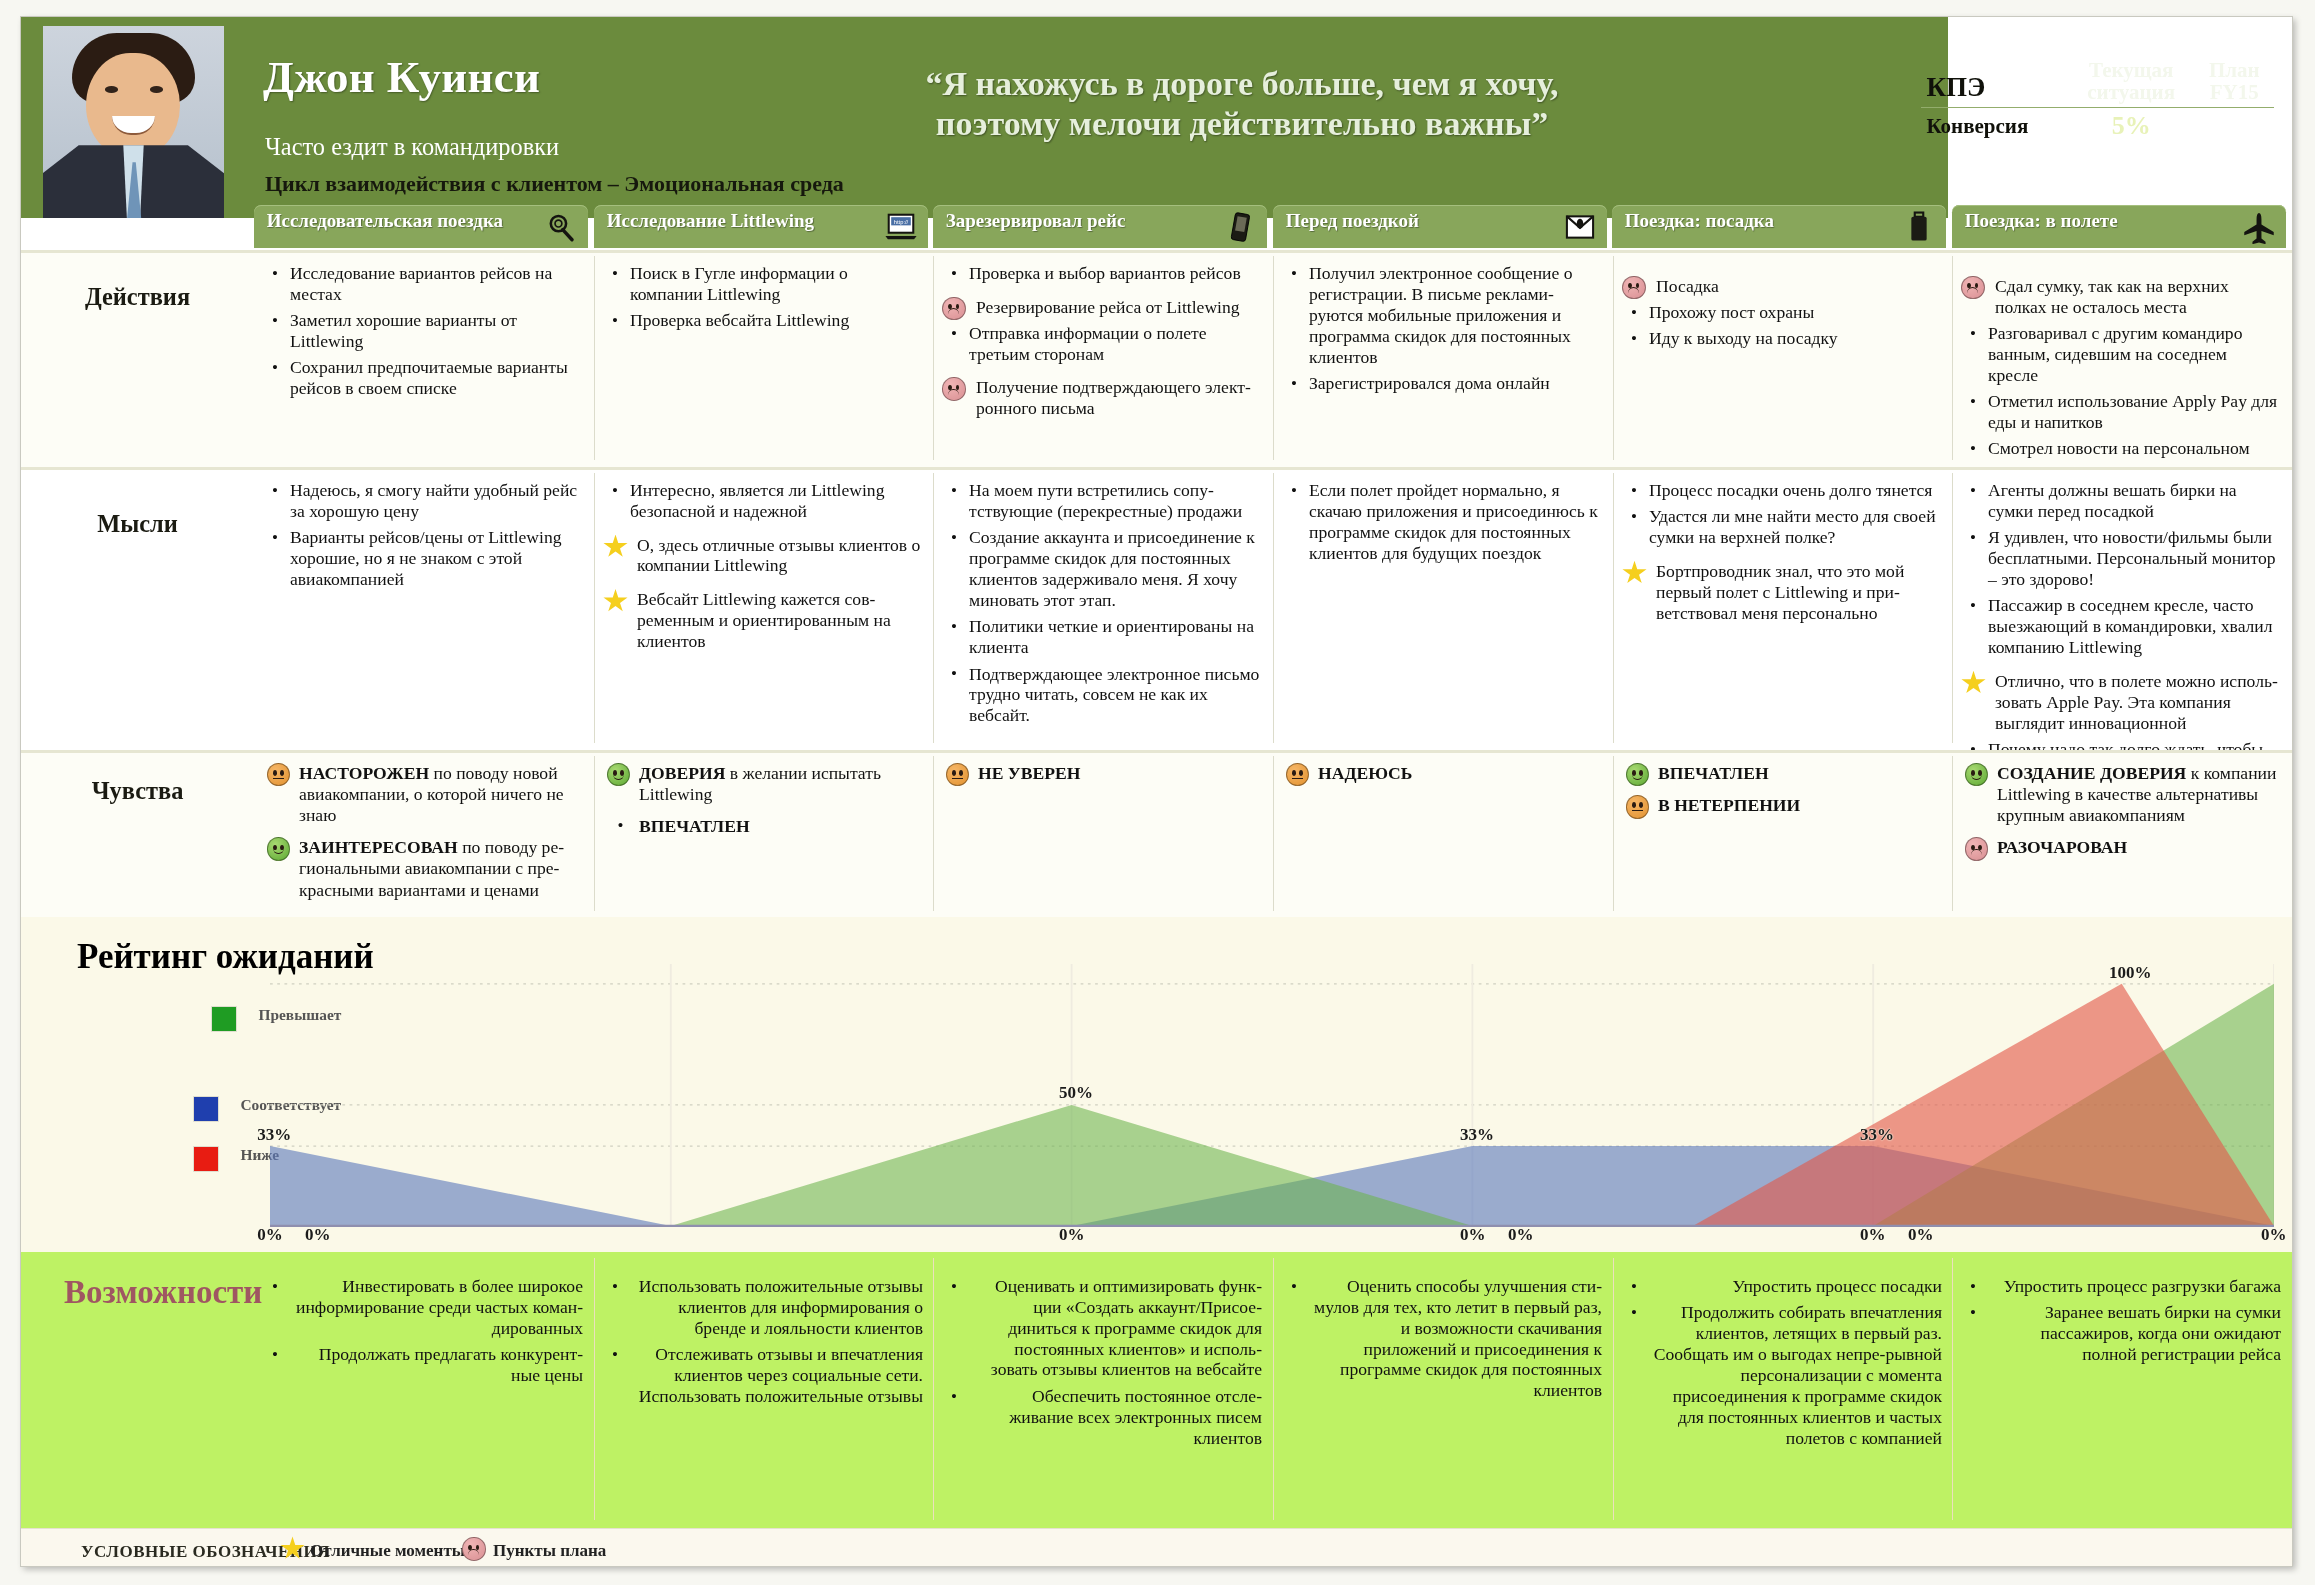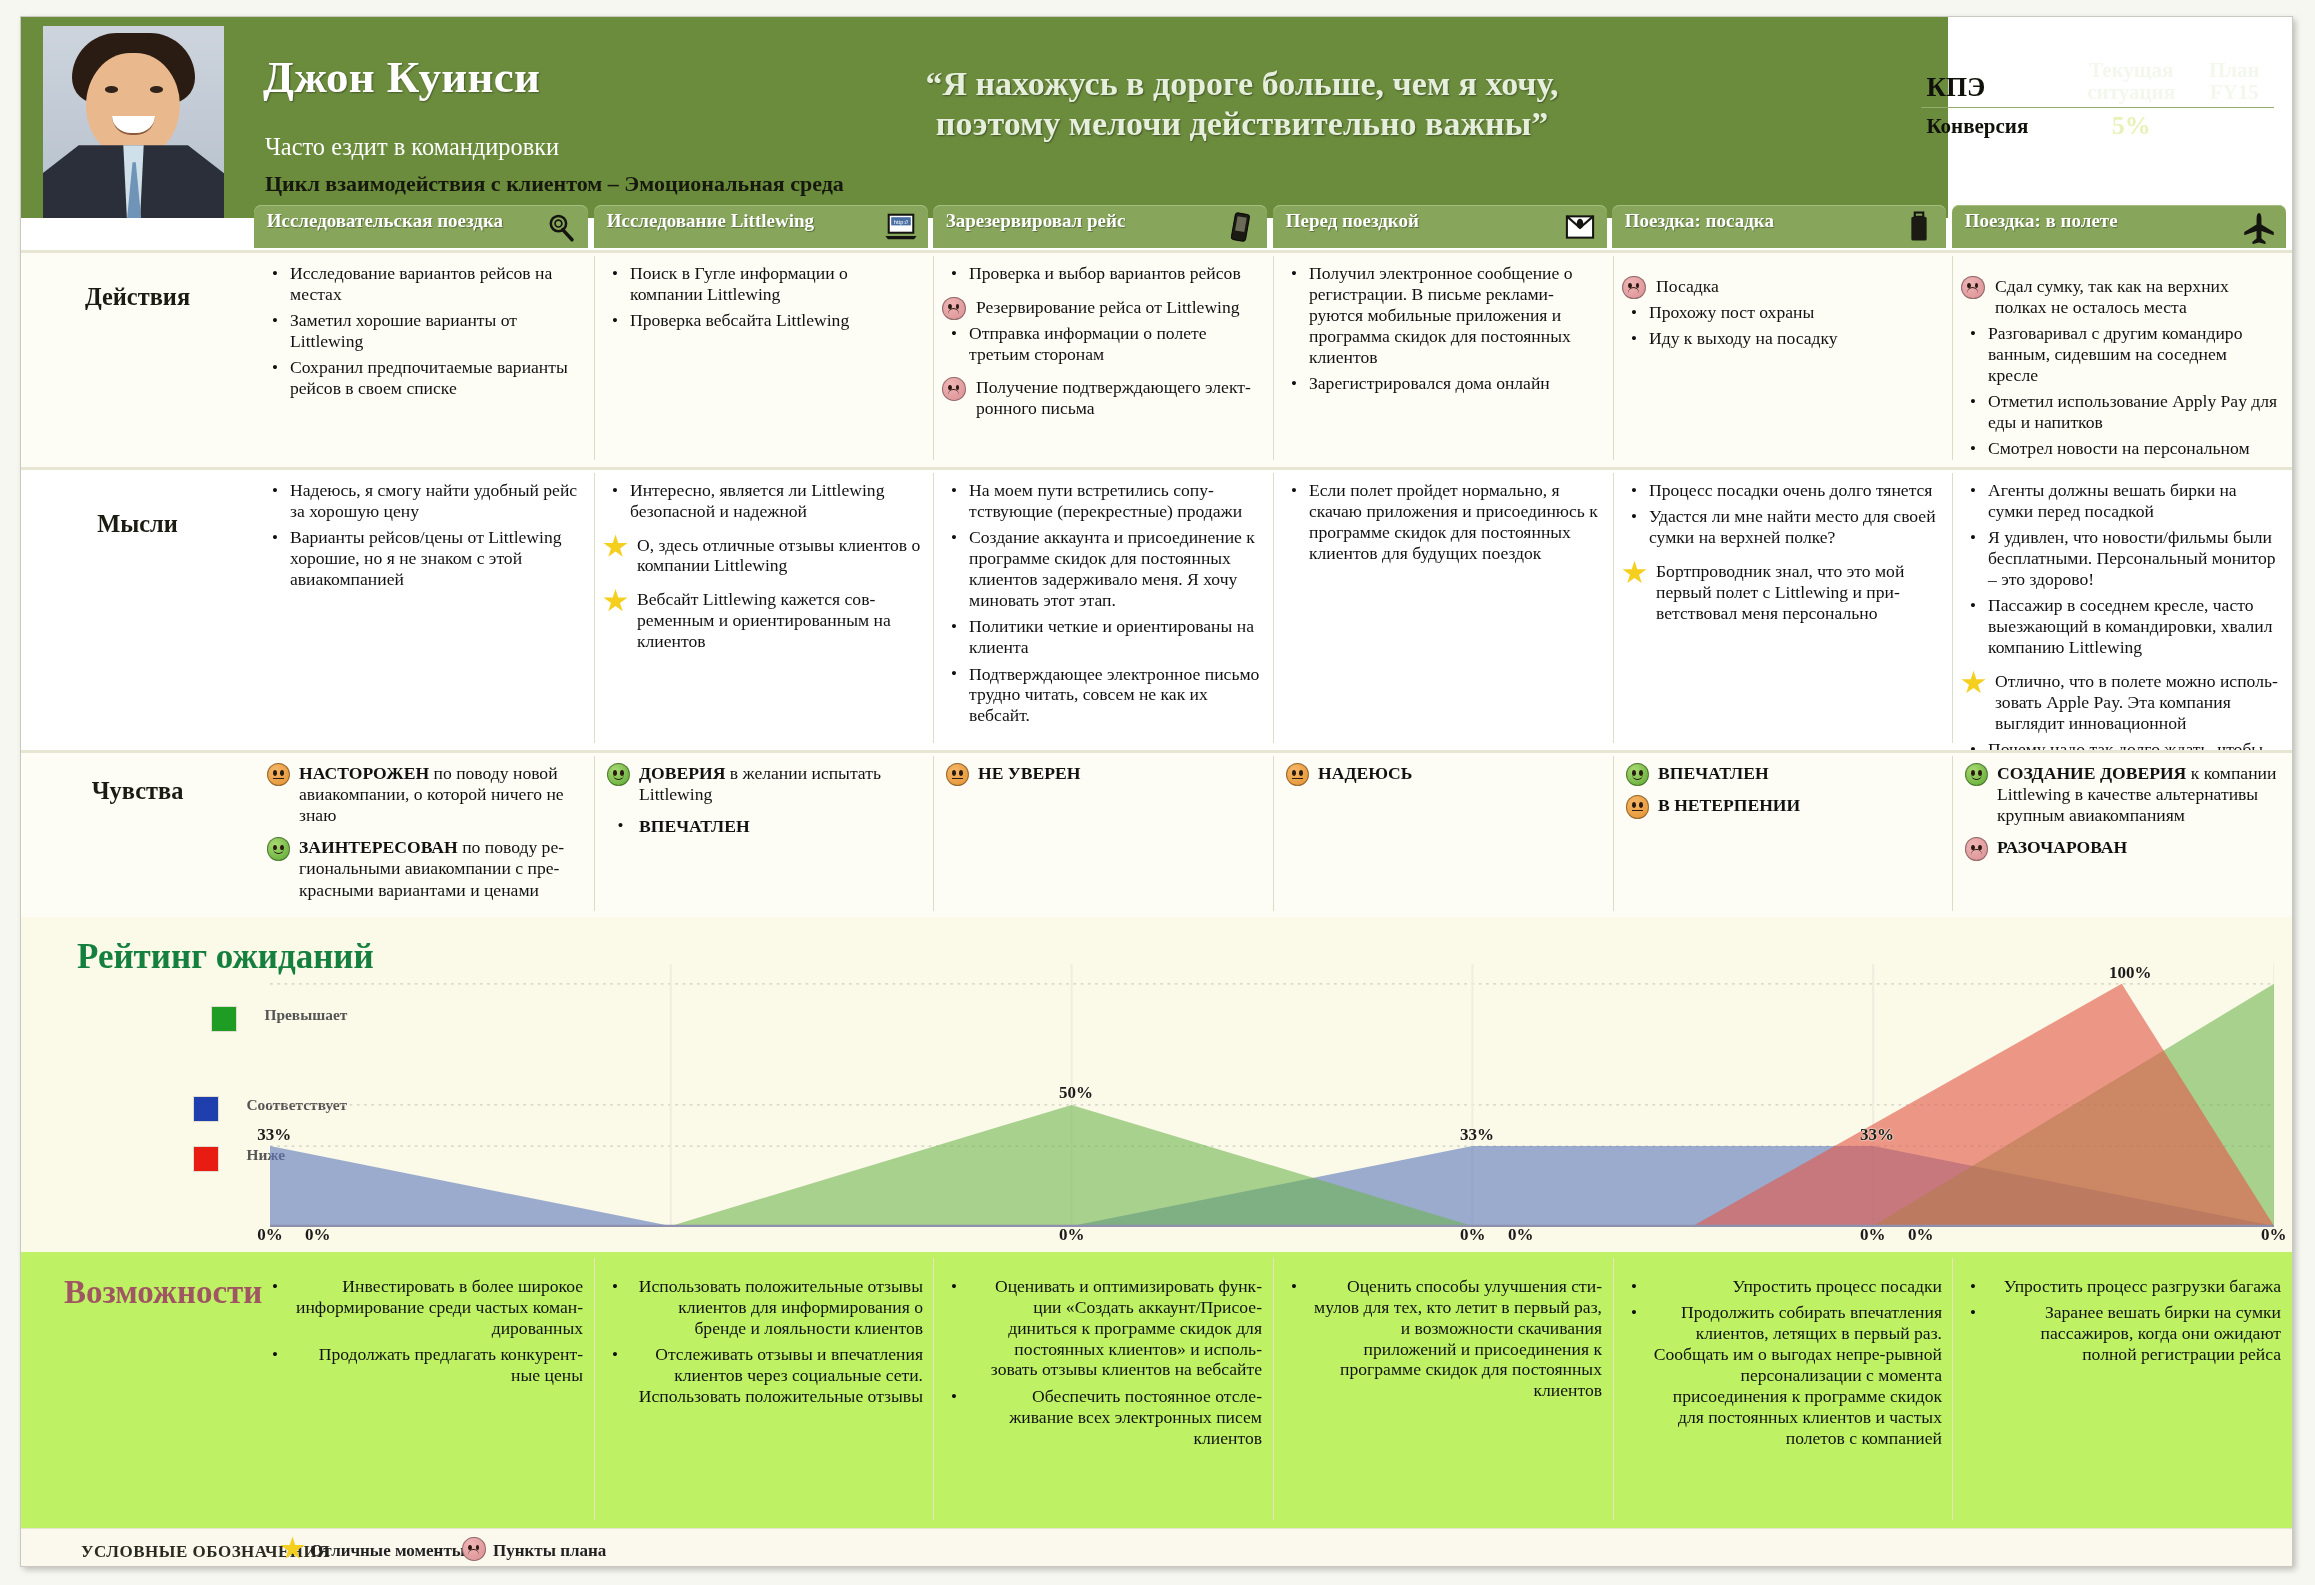--- a/index.html
+++ b/index.html
@@ -93,23 +93,23 @@
   .star{display:inline-block;width:25px;height:24.4px;background:#f5cf1e;
         clip-path:polygon(50% 0%,61% 35%,98% 35%,68% 57%,79% 91%,50% 70%,21% 91%,32% 57%,2% 35%,39% 35%);
         filter:drop-shadow(0 0.9px 0 #c9a200);}
 
   .feel{position:relative;padding-left:36px;margin-bottom:11px;font-size:17.6px;line-height:1.2;color:#111;}
   .feel .mk{position:absolute;left:3.6px;top:0px;}
   .feel .caps{font-weight:bold;}
 
   
   .chartband{position:absolute;left:0;width:2271px;background:#fbf9e8;}
-  .chart-title{position:absolute;left:56px;top:20px;font-size:35px;font-weight:bold;color:#15803d;}
+  .chart-title{position:absolute;left:56px;top:20px;font-size:35px;font-weight:bold;color:#000000;}
   .legend{position:absolute;left:127px;top:90px;width:118px;font-size:15.4px;color:#555;font-weight:bold;}
-  .lg{position:absolute;display:flex;align-items:flex-start;gap:29px;padding-left:28px;}
+  .lg{position:absolute;display:flex;align-items:flex-start;gap:23px;padding-left:28px;}
   .lg .sw{width:23.5px;height:23.5px;flex:0 0 23.5px;box-shadow:0 0 0 0.9px rgba(0,0,0,.12);}
   .lg span{line-height:1.05;}
   .plot{position:absolute;left:249px;top:47px;width:2004px;height:271px;}
   .plot svg{display:block;width:100%;height:100%;}
   .dlbl{position:absolute;font-size:17px;font-weight:bold;color:#1b1b1b;
         text-shadow:0 0 1.8px #fbf9e8,0 0 1.8px #fbf9e8;white-space:nowrap;}
 
   
   .oppband{position:absolute;left:0;width:2271px;background:#bef264;text-align:right;}
   .opp-title{position:absolute;left:43px;top:22px;font-size:33px;font-weight:bold;color:#9f5662;}

